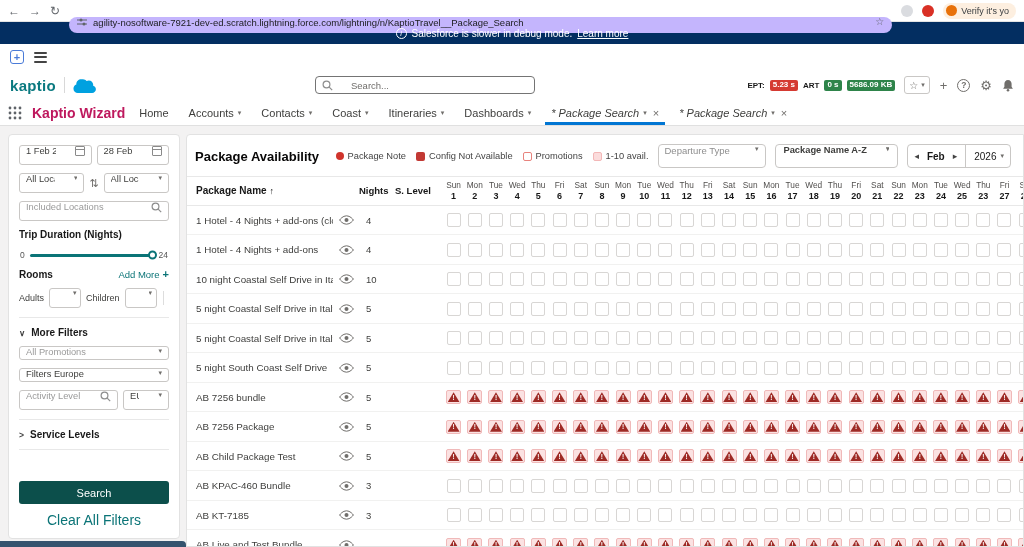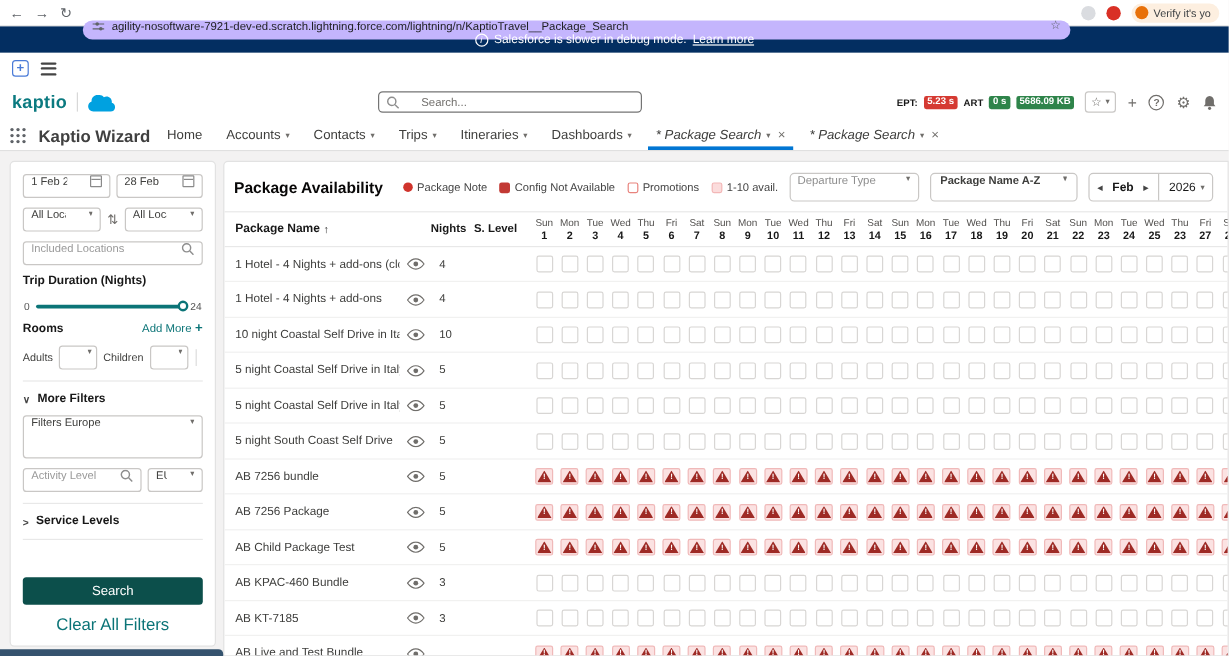--- a/index.html
+++ b/index.html
@@ -46,21 +46,21 @@
   .badge.green { background:#2e844a; }
   .fav-group { border:1px solid #c9c7c5; border-radius:3px; height:18px; display:flex; align-items:center; gap:3px; padding:0 4px; margin-left:4px; color:#706e6b; }
   .fav-group .star-sm { font-size:10px; }
   .fav-group .caret-sm { font-size:7px; }
   .hd-ic { color:#706e6b; font-size:13px; line-height:1; margin-left:5px; display:inline-flex; align-items:center; }
   .hd-ic.help { width:13px; height:13px; border:1.2px solid #706e6b; border-radius:50%; font-size:8.5px; justify-content:center; font-weight:bold; }
 
   
   .nav-bar { height:26px; background:#fff; border-bottom:1px solid #e0e0e0; display:flex; align-items:stretch; padding:0 8px; }
   .nav-left { display:flex; align-items:center; gap:10px; }
-  .app-name { font-size:14px; font-weight:bold; color:#404040; white-space:nowrap; }
+  .app-name { font-size:14px; font-weight:bold; color:#be185d; white-space:nowrap; }
   .nav-tabs { display:flex; align-items:stretch; margin-left:4px; }
   .nav-tab { display:flex; align-items:center; gap:4px; padding:0 10px; font-size:11px; color:#3e3e3c; position:relative; white-space:nowrap; cursor:default; }
   .nav-tab.active::after { content:""; position:absolute; left:4px; right:4px; bottom:0; height:3px; background:#0176d3; }
   .nav-tab.italic .lbl { font-style:italic; }
   .nav-tab .caret { font-size:7px; color:#706e6b; }
   .nav-tab .close { font-size:11px; color:#706e6b; margin-left:2px; }
 
   
   .content { display:flex; gap:6px; padding:8px 0 0 8px; height:421px; align-items:flex-start; }
 
@@ -248,21 +248,21 @@
         </div>
         <div class="nav-tab">
           <span class="lbl">Accounts</span>
           <span class="caret">▾</span>
         </div>
         <div class="nav-tab">
           <span class="lbl">Contacts</span>
           <span class="caret">▾</span>
         </div>
         <div class="nav-tab">
-          <span class="lbl">Trips</span>
+          <span class="lbl">Coast</span>
           <span class="caret">▾</span>
         </div>
         <div class="nav-tab">
           <span class="lbl">Itineraries</span>
           <span class="caret">▾</span>
         </div>
         <div class="nav-tab">
           <span class="lbl">Dashboards</span>
           <span class="caret">▾</span>
         </div>
@@ -339,20 +339,24 @@
           <span class="caret">▾</span>
         </div>
         <span class="g-div"></span>
       </div>
       <hr>
       <div class="sec-hdr">
         <span class="chev">∨</span>
         <span>More Filters</span>
       </div>
       <div class="ctl sel full">
+        <span class="ph">All Promotions</span>
+        <span class="caret">▾</span>
+      </div>
+      <div class="ctl sel full">
         <span>Filters Europe</span>
         <span class="caret">▾</span>
       </div>
       <div class="f-row">
         <div class="ctl input-wrap" style="flex:1">
           <input placeholder="Activity Level" style="">
           <span style="display:inline-flex">
             <svg width="11" height="11" viewBox="0 0 11 11">
                 <circle cx="4.5" cy="4.5" r="3.4" fill="none" stroke="#8e8e8e" stroke-width="1.2"></circle>
                 <line x1="7.2" y1="7.2" x2="10.2" y2="10.2" stroke="#8e8e8e" stroke-width="1.2"></line>

